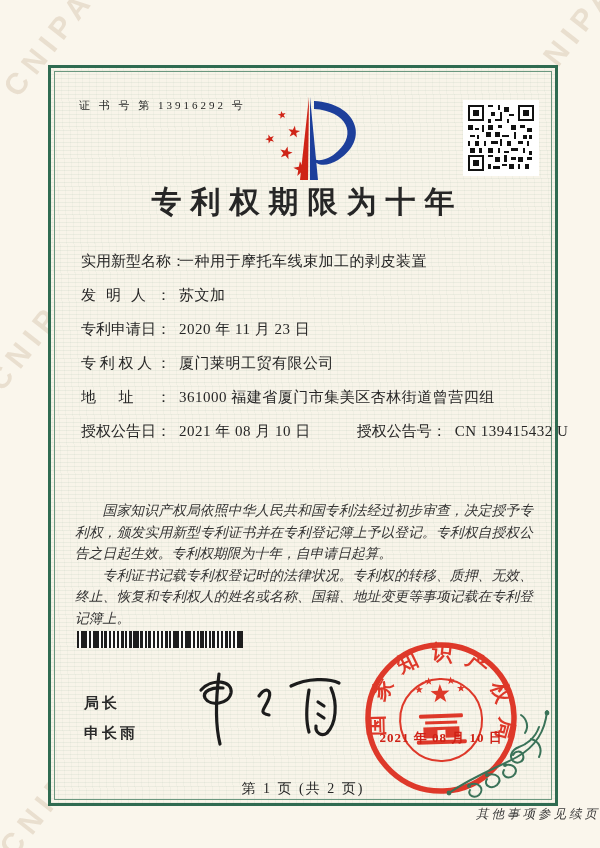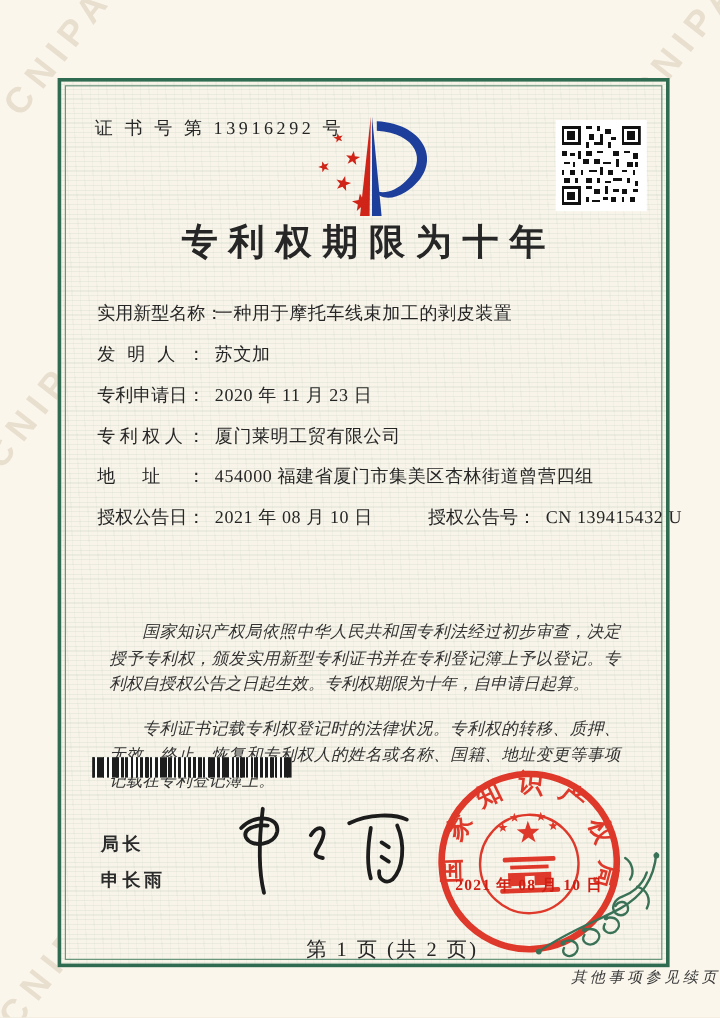--- a/index.html
+++ b/index.html
@@ -9,49 +9,49 @@
   .wm{position:absolute;font-family:"Liberation Sans",sans-serif;font-weight:bold;
       font-size:30px;letter-spacing:7px;color:rgba(196,168,138,0.30);
       transform:rotate(-52deg);user-select:none;white-space:nowrap;}
   
   .frame{position:absolute;left:48px;top:65px;width:504px;height:735px;
          border:3px solid #2f6b51;background-color:#f8f4e9;
          background-image:
            repeating-linear-gradient(0deg, rgba(62,122,92,0.07) 0 1px, transparent 1px 4px),
            repeating-linear-gradient(88deg, rgba(62,122,92,0.04) 0 1px, transparent 1px 7px);}
   .frame::before{content:"";position:absolute;inset:3px;border:1px solid #6b977f;pointer-events:none;}
-  .cert-no{position:absolute;left:28px;top:30px;font-size:15px;letter-spacing:3px;}
+  .cert-no{position:absolute;left:28px;top:30px;font-size:11px;letter-spacing:3px;}
   .logo{position:absolute;left:192px;top:24px;width:132px;height:96px;}
   .qr{position:absolute;left:412px;top:32px;width:76px;height:76px;background:#fff;padding:5px;box-sizing:border-box;}
   .title{position:absolute;top:114px;left:0;width:100%;text-align:center;
          font-size:30px;font-weight:bold;letter-spacing:9px;text-indent:9px;}
   .fields{position:absolute;left:30px;top:184px;width:448px;font-size:15px;}
   .frow{margin-bottom:15px;white-space:nowrap;}
   .flabel{display:inline-block;width:90px;text-align:justify;text-align-last:justify;vertical-align:top;}
   .flabel2{display:inline-block;vertical-align:top;}
   .fval{margin-left:8px;letter-spacing:0.5px;}
   .pair2{margin-left:46px;}
   .body-text{position:absolute;left:24px;top:432px;width:458px;font-size:13.8px;line-height:21.5px;
              font-style:italic;text-align:justify;color:#333;}
-  .body-text p{margin:16px;text-indent:2em;}
+  .body-text p{margin:0;text-indent:2em;}
   .barcode{position:absolute;left:26px;top:563px;width:166px;height:17px;background-color:#fdfdfb;
            background-image:
              repeating-linear-gradient(90deg,#1d1d1d 0 2px,transparent 2px 4px),
              repeating-linear-gradient(90deg,#1d1d1d 0 1px,transparent 1px 9px),
              repeating-linear-gradient(90deg,transparent 0 6px,#1d1d1d 6px 8px,transparent 8px 13px);}
   .sig-title{position:absolute;left:33px;top:626px;font-family:Liberation Sans, sans-serif;
              font-size:15px;font-weight:600;letter-spacing:3px;color:#2b2b2b;}
   .sig-name{position:absolute;left:33px;top:656px;font-family:"Liberation Sans",sans-serif;
             font-size:15px;font-weight:600;letter-spacing:3px;color:#2b2b2b;}
   .signature{position:absolute;left:128px;top:598px;width:176px;height:92px;}
   .seal{position:absolute;left:308px;top:568px;width:164px;height:164px;opacity:0.93;}
   .seal-date{position:absolute;left:300px;top:661px;width:180px;text-align:center;
              color:#cf2015;font-size:13px;font-weight:bold;letter-spacing:1px;}
   .page-info{position:absolute;left:0;top:712px;width:100%;text-align:center;
-             font-size:17px;letter-spacing:2px;padding-left:24px;}
+             font-size:14px;letter-spacing:2px;}
   .flourish{position:absolute;right:-2px;bottom:-2px;width:122px;height:96px;}
   .continuation{position:absolute;left:0;top:806px;width:100%;text-align:right;
                 font-size:12.5px;font-style:italic;letter-spacing:3px;color:#3a3a3a;}
 </style>
 </head>
 <body>
 
 <div class="page">
 
   <div class="wm" style="left:-14px;top:26px;">CNIPA</div>
@@ -158,21 +158,21 @@
       <div class="frow">
         <span class="flabel">发明人：</span><span class="fval">苏文加</span>
       </div>
       <div class="frow">
         <span class="flabel">专利申请日：</span><span class="fval">2020 年 11 月 23 日</span>
       </div>
       <div class="frow">
         <span class="flabel">专利权人：</span><span class="fval">厦门莱明工贸有限公司</span>
       </div>
       <div class="frow">
-        <span class="flabel">地址：</span><span class="fval">454000 福建省厦门市集美区杏林街道曾营四组</span>
+        <span class="flabel">地址：</span><span class="fval">361000 福建省厦门市集美区杏林街道曾营四组</span>
       </div>
       <div class="frow">
         <span class="flabel">授权公告日：</span><span class="fval">2021 年 08 月 10 日</span><span class="flabel2 pair2">授权公告号：</span><span class="fval">CN 139415432 U</span>
       </div>
     </div>
 
     <div class="body-text">
       <p>国家知识产权局依照中华人民共和国专利法经过初步审查，决定授予专利权，颁发实用新型专利证书并在专利登记簿上予以登记。专利权自授权公告之日起生效。专利权期限为十年，自申请日起算。</p>
       <p>专利证书记载专利权登记时的法律状况。专利权的转移、质押、无效、终止、恢复和专利权人的姓名或名称、国籍、地址变更等事项记载在专利登记簿上。</p>
     </div>

